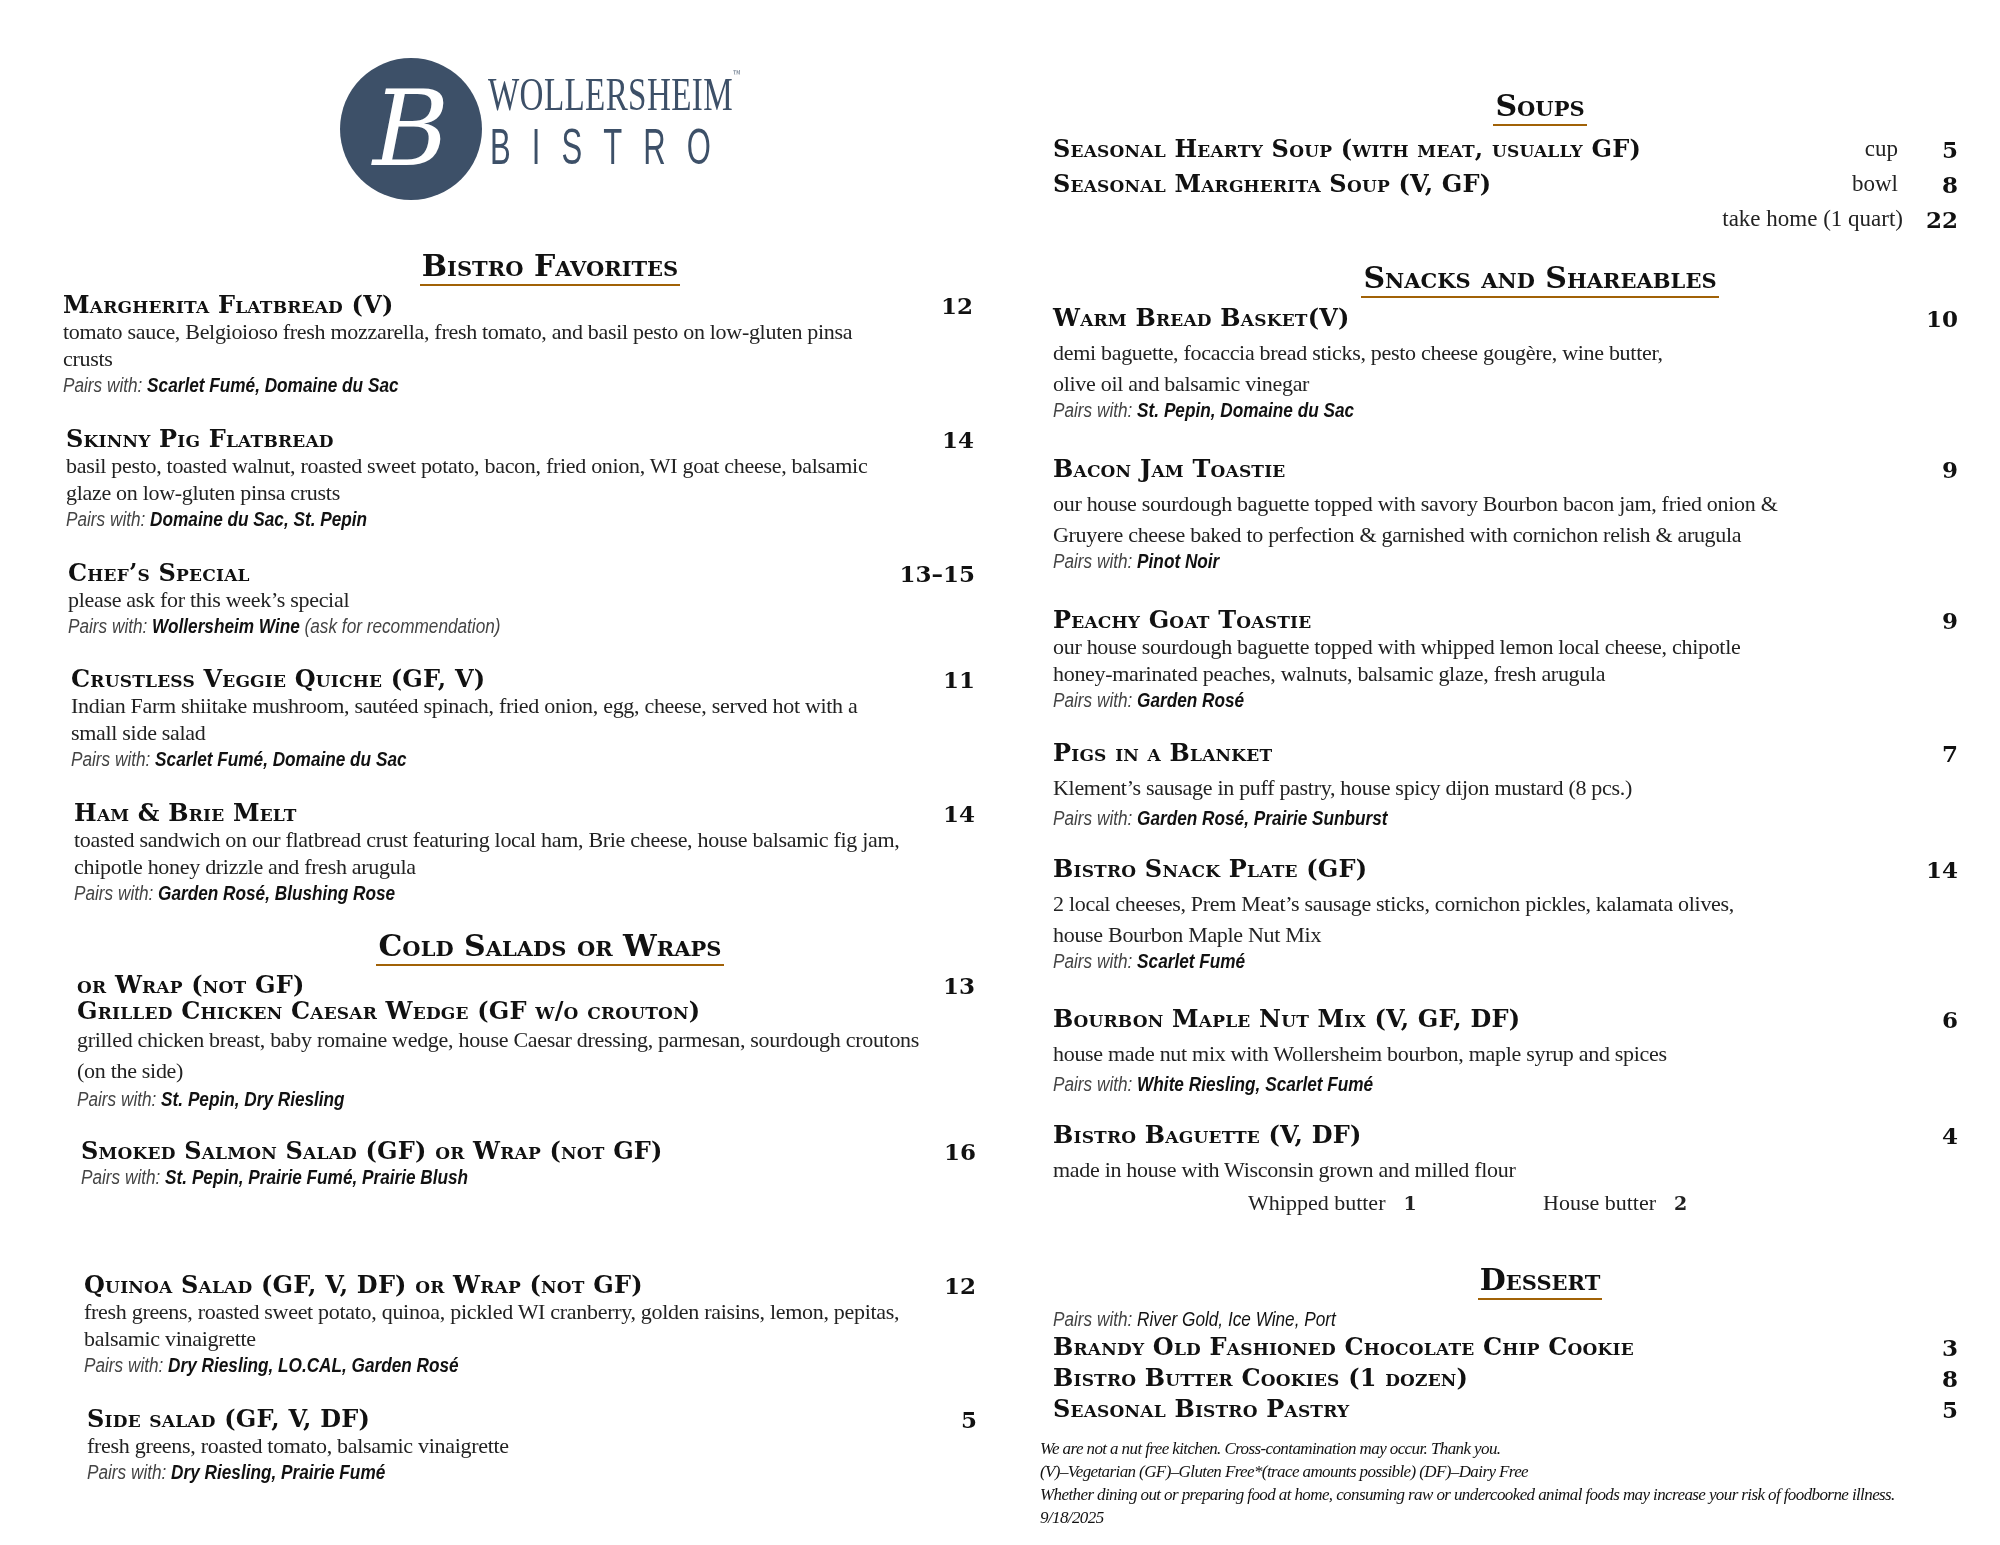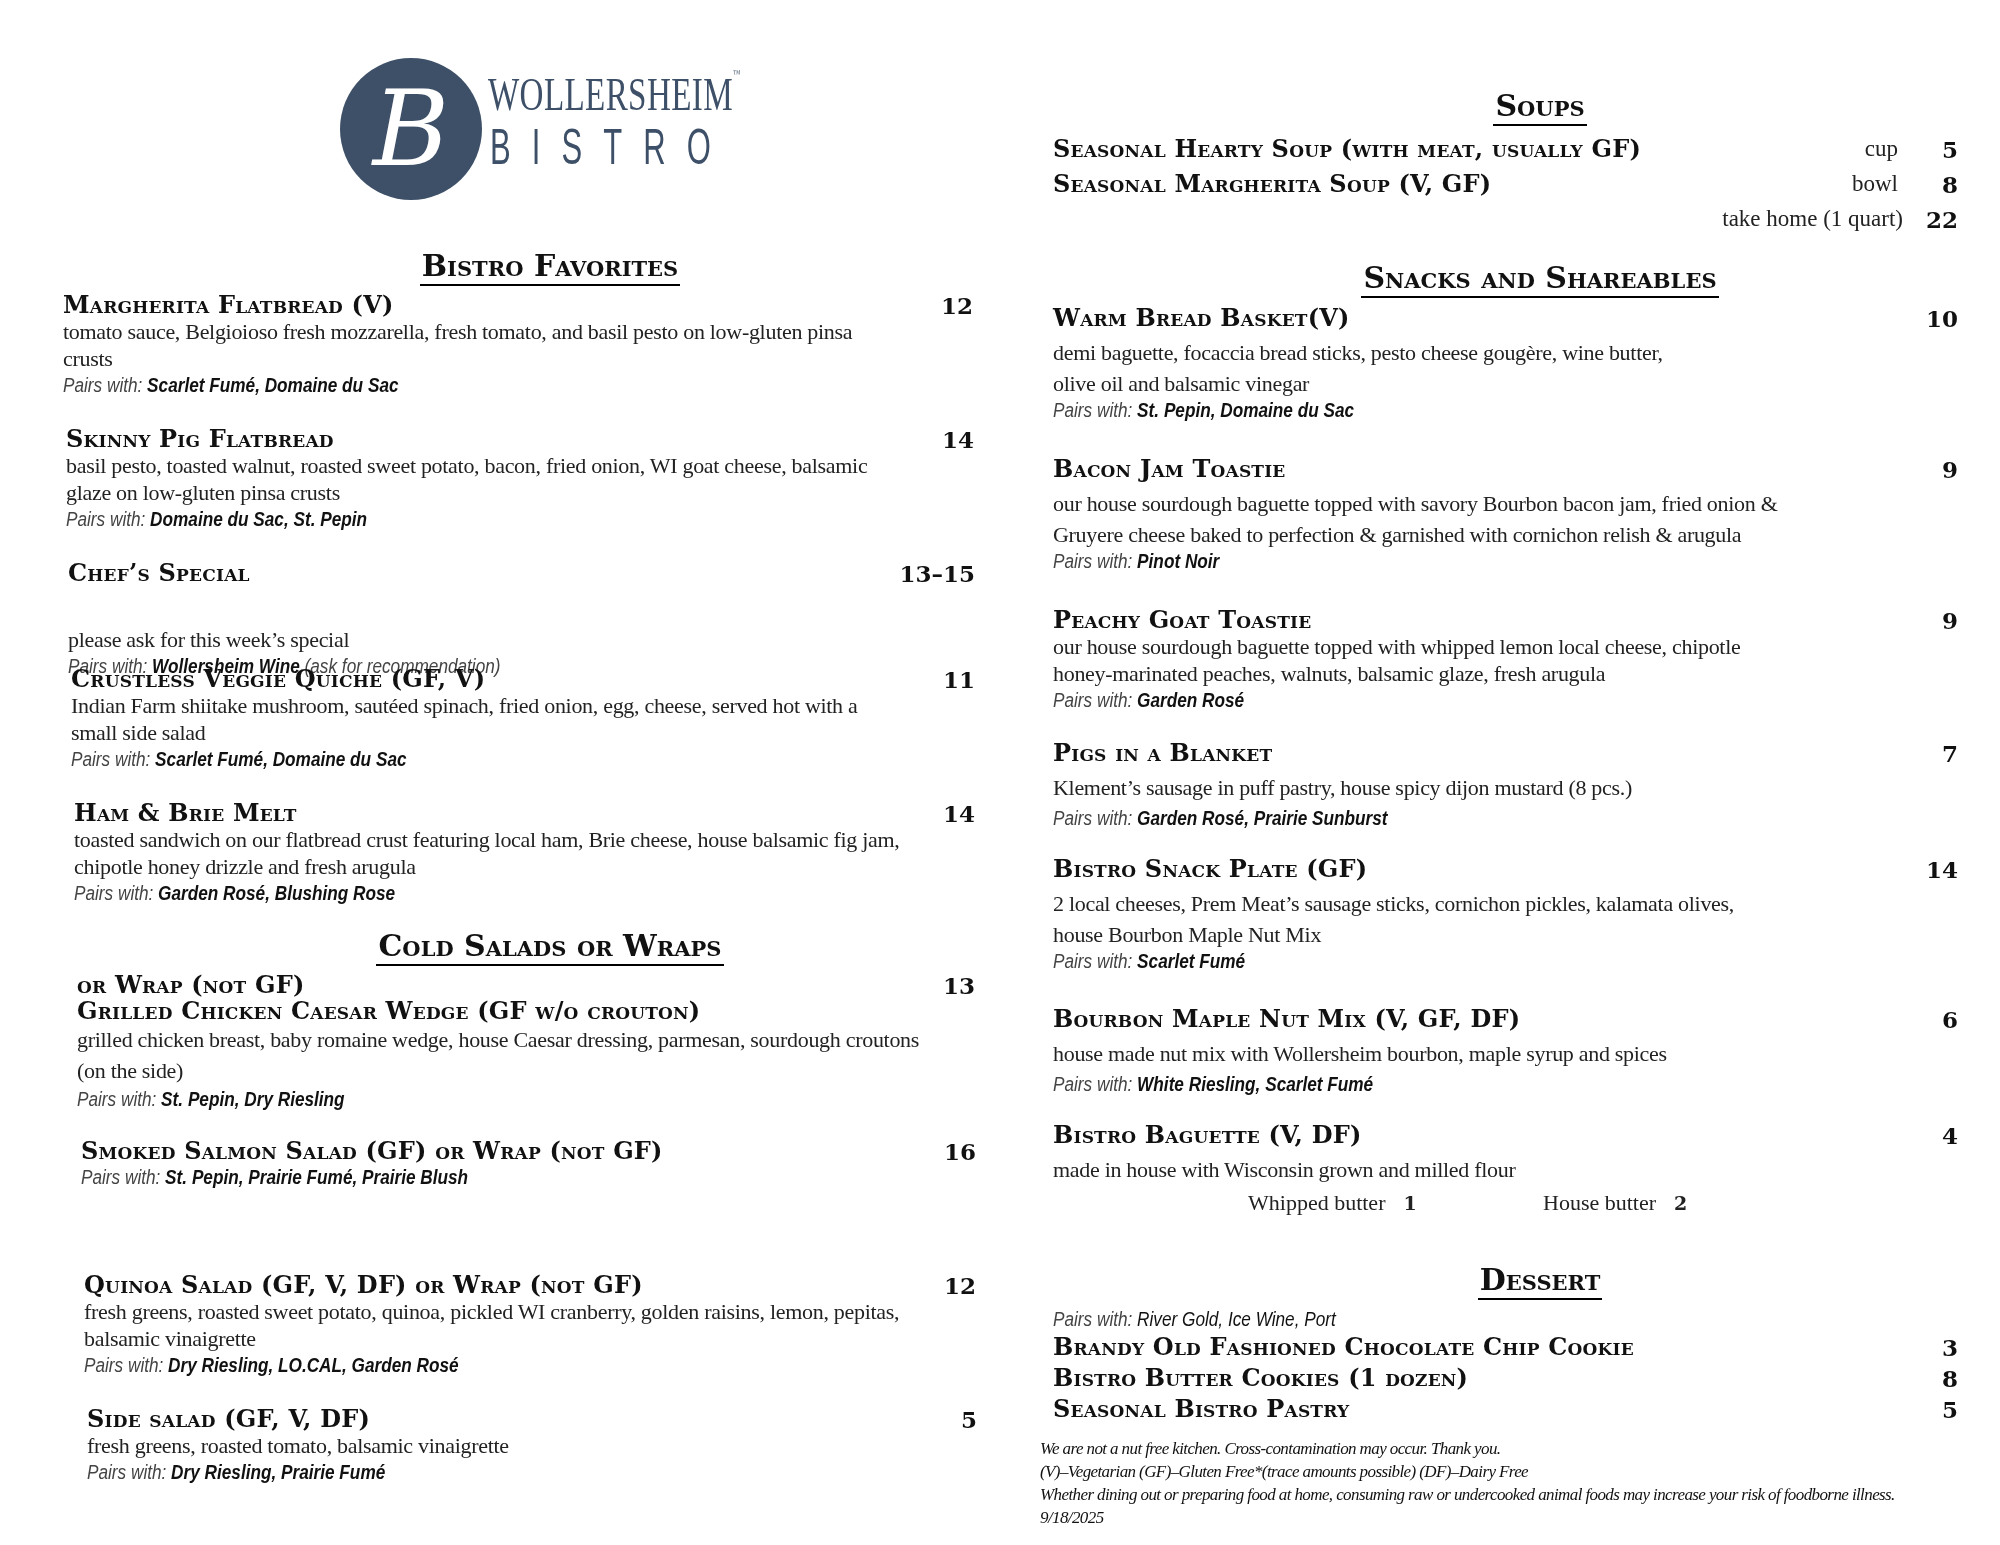--- a/index.html
+++ b/index.html
@@ -45,21 +45,21 @@
   }
   .section-head {
     position:absolute;
     font-family: "DejaVu Serif", "Liberation Serif", serif;
     font-weight: bold;
     font-variant: small-caps;
     font-size: 30px;
     text-align:center;
     color:#111;
   }
-  .section-head span { border-bottom: 2px solid #000000; padding: 0 2px 1px 2px; }
+  .section-head span { border-bottom: 2px solid #a16207; padding: 0 2px 1px 2px; }
   .item { position:absolute; }
   
   .logo-circle {
     position:absolute; left:340px; top:58px; width:142px; height:142px;
     border-radius:50%; background:#3d5068;
   }
   .logo-b {
     position:absolute; left:0; top:0; width:142px; height:142px;
     display:flex; align-items:center; justify-content:center;
     font-family: "DejaVu Serif", serif; font-style: italic;
@@ -111,21 +111,21 @@
 <div class="item" style="left:66px;top:426px;width:908px;">
   <div class="sc-title">Skinny Pig Flatbread</div>
   <div class="price" style="right:0;top:0;">14</div>
   <div class="desc" style="width:830px;">basil pesto, toasted walnut, roasted sweet potato, bacon, fried onion, WI goat cheese, balsamic glaze on low-gluten pinsa crusts</div>
   <div class="pairs"><span class="lbl">Pairs with:</span> <span class="wines">Domaine du Sac, St. Pepin</span></div>
 </div>
 
 <div class="item" style="left:68px;top:560px;width:907px;">
   <div class="sc-title">Chef’s Special</div>
   <div class="price" style="right:0;top:0;">13–15</div>
-  <div class="desc" style="width:830px;margin-top:40px;">please ask for this week’s special</div>
+  <div class="desc" style="width:830px;">please ask for this week’s special</div>
   <div class="pairs"><span class="lbl">Pairs with:</span> <span class="wines">Wollersheim Wine</span> <span class="note">(ask for recommendation)</span></div>
 </div>
 
 <div class="item" style="left:71px;top:666px;width:904px;">
   <div class="sc-title">Crustless Veggie Quiche (GF, V)</div>
   <div class="price" style="right:0;top:0;">11</div>
   <div class="desc" style="width:830px;">Indian Farm shiitake mushroom, sautéed spinach, fried onion, egg, cheese, served hot with a small side salad</div>
   <div class="pairs"><span class="lbl">Pairs with:</span> <span class="wines">Scarlet Fumé, Domaine du Sac</span></div>
 </div>
 

